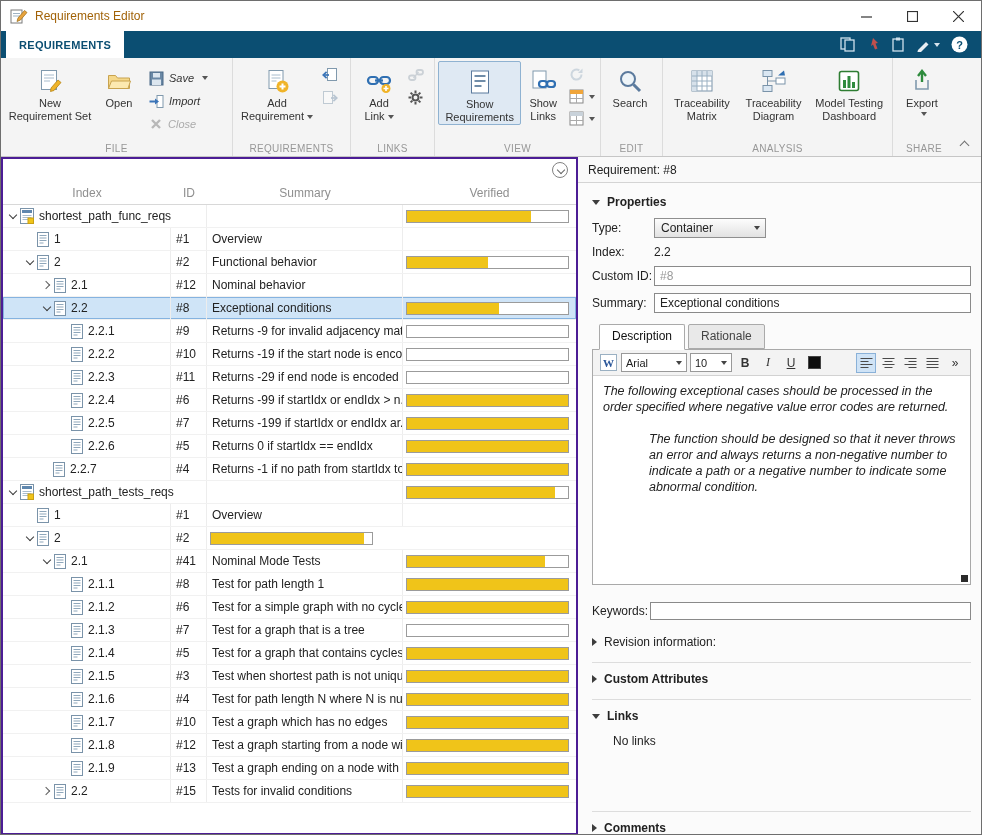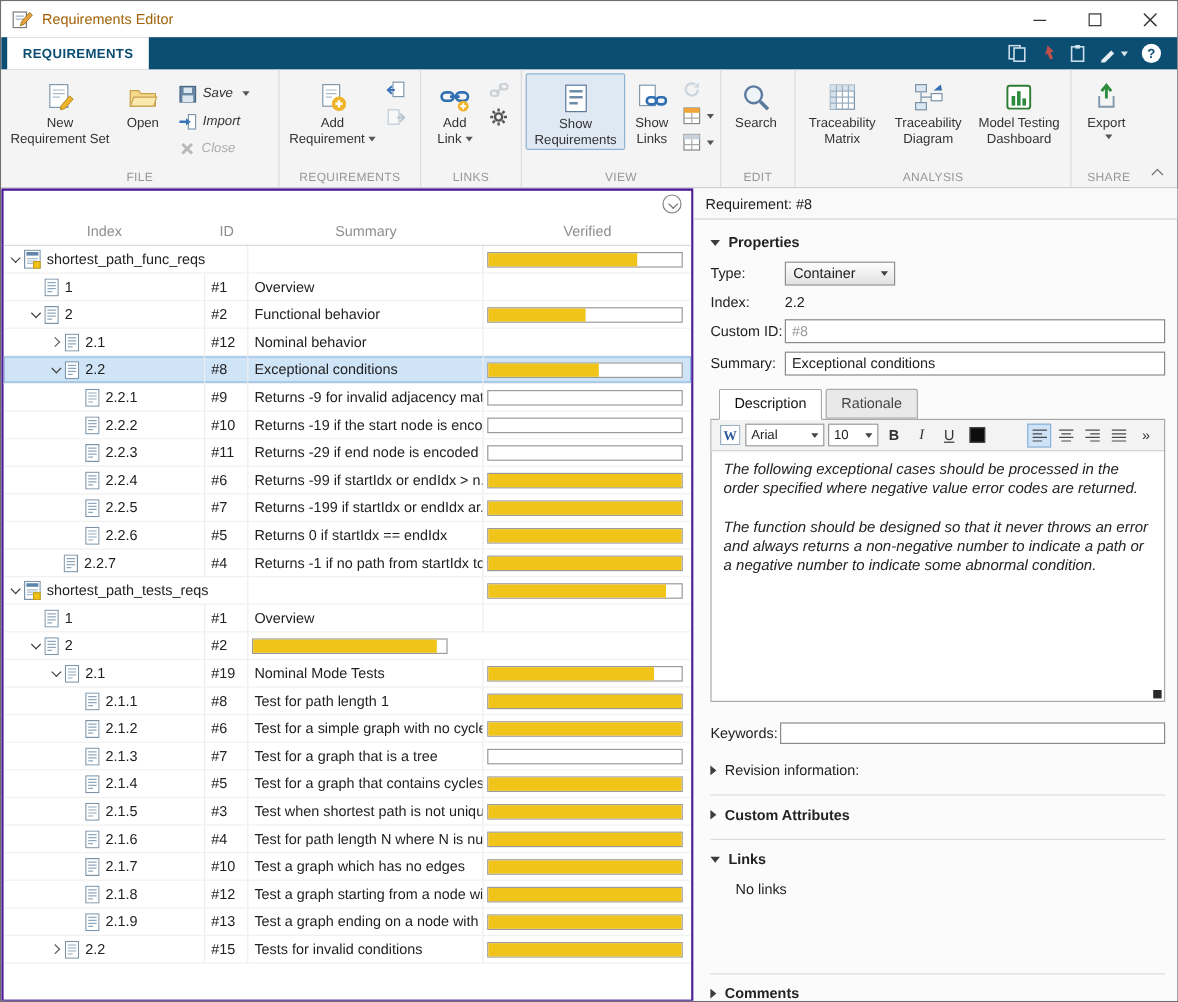--- a/index.html
+++ b/index.html
@@ -84,21 +84,21 @@
   .right-panel { flex:1; height:100%; background:#fbfbfb; display:flex; flex-direction:column; overflow:hidden; }
   .req-header { height:26px; flex:none; display:flex; align-items:center; padding-left:10px;
                 border-bottom:1px solid #d4d4d4; background:#f9f9f9; color:#222; }
   .rp-content { flex:1; padding:0 12px 0 14px; overflow:hidden; display:flex; flex-direction:column; }
   .sec-title { display:flex; align-items:center; gap:7px; font-weight:bold; margin-top:12px; }
   .tri { width:0; height:0; flex:none; }
   .tri.down { border-left:4px solid transparent; border-right:4px solid transparent; border-top:5px solid #3d3d3d; }
   .tri.right { border-top:4px solid transparent; border-bottom:4px solid transparent; border-left:5px solid #3d3d3d; }
   .form-row { display:flex; align-items:center; margin-top:7px; }
   .form-label { width:62px; flex:none; }
-  .dropdown { width:92px; height:20px; border:1px solid #8f8f8f; background:linear-gradient(#fdfdfd,#e2e2e2);
+  .dropdown { width:112px; height:20px; border:1px solid #8f8f8f; background:linear-gradient(#fdfdfd,#e2e2e2);
               display:flex; align-items:center; padding:0 6px; position:relative; }
   .dropdown .dcaret { position:absolute; right:5px; width:0; height:0; border-left:3.5px solid transparent;
                       border-right:3.5px solid transparent; border-top:4px solid #444; }
   .tinput { height:20px; border:1px solid #8a8a8a; background:#fff; padding:0 5px; flex:1;
             font-family:"Liberation Sans", sans-serif; font-size:12px; color:#222; }
   .tinput.gray { color:#9a9a9a; }
   .tabs { display:flex; margin-top:11px; padding-left:7px; }
   .tab2 { padding:4px 12px 5px; border:1px solid #aaa; background:#e9e9e9; margin-right:3px;
           font-size:12px; border-radius:2px 2px 0 0; color:#444; position:relative; }
   .tab2.active { background:#fff; color:#111; border-bottom:1px solid #fff; margin-bottom:-1px; z-index:2; }
@@ -107,21 +107,21 @@
   .etoolbar { height:26px; background:#f3f3f3; border-bottom:1px solid #d2d2d2; display:flex;
               align-items:center; gap:3px; padding:0 5px; flex:none; }
   .ebtn { min-width:20px; height:20px; display:flex; align-items:center; justify-content:center;
           font-size:12px; color:#333; }
   .ebtn.active { background:#cfe3f6; border:1px solid #8ab1d8; }
   .eselect { height:19px; border:1px solid #999; background:#fff; display:flex; align-items:center;
              padding:0 4px; gap:7px; font-size:11px; }
   .swatch { width:13px; height:13px; background:#0d0d0d; border:1px solid #444; }
   .align-group { margin-left:auto; display:flex; gap:2px; }
   .etext { flex:1; padding:7px 10px; font-size:12.5px; line-height:16px; overflow:hidden; position:relative;font-style:italic; }
-  .etext p + p { margin-top:16px; }
+  .etext p + p { margin-top:16px;margin-left:46px; }
   .grip { position:absolute; right:2px; bottom:2px; width:7px; height:7px; background:#2b2b2b; }
   .keywords-row { display:flex; align-items:center; margin-top:17px; }
   .keywords-row .form-label { width:58px; }
   .collapse-row { display:flex; align-items:center; gap:7px; margin-top:15px; }
   .sec-block { border-top:1px solid #dddddd; margin-top:13px; padding-top:9px; display:flex;
                gap:7px; align-items:center; font-weight:bold; }
   .no-links { margin:11px 0 0 21px; }
   .spacer { height:50px; }
 </style>
 </head>
@@ -804,21 +804,21 @@
               <svg width="12" height="15" viewBox="0 0 12 15">
                 <rect x="0.5" y="0.5" width="11" height="14" fill="#fff" stroke="#7a93a9"></rect>
                 <line x1="2.5" y1="3.5" x2="9.5" y2="3.5" stroke="#8fa7bb"></line>
                 <line x1="2.5" y1="6" x2="9.5" y2="6" stroke="#8fa7bb"></line>
                 <line x1="2.5" y1="8.5" x2="9.5" y2="8.5" stroke="#8fa7bb"></line>
                 <line x1="2.5" y1="11" x2="6.5" y2="11" stroke="#8fa7bb"></line>
               </svg>
             </span>
             <span class="itext">2.1</span>
           </div>
-          <div class="cell c-id">#19</div>
+          <div class="cell c-id">#41</div>
           <div class="cell c-summary">Nominal Mode Tests</div>
           <div class="cell c-verified">
             <div class="vbar">
               <div class="vfill" style="width: 86%; background: rgb(240, 196, 25);"></div>
             </div>
           </div>
         </div>
         <div class="trow">
           <div class="cell c-index" style="padding-left: 54px;">
             <span class="expander none"></span>

